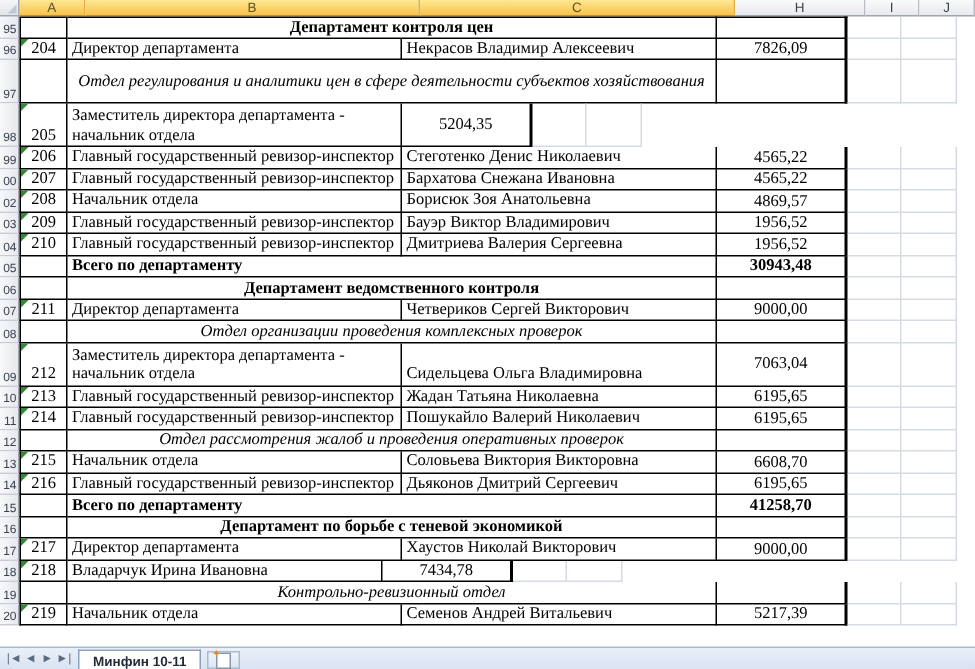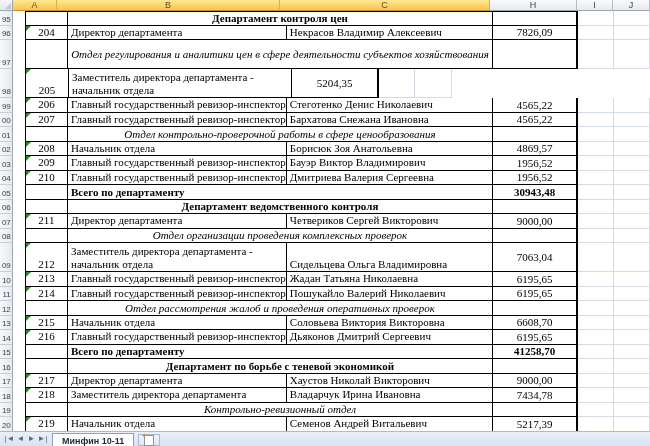--- a/index.html
+++ b/index.html
@@ -25,22 +25,22 @@
   .row{display:flex;height:14.5px;}
   .row.tall{height:29px;}
   .rh{box-sizing:border-box;width:13px;background:linear-gradient(to right,#F7F8FA,#E6E8EC);
       border-right:1px solid #9EA6B2;border-bottom:1px solid #C9CDD3;
       font-size:8px;color:#39424E;display:flex;align-items:flex-end;justify-content:flex-end;
       padding:0 1px 1px 0;overflow:hidden;}
   .cell{box-sizing:border-box;border-right:1px solid #000;border-bottom:1px solid #000;
       font-family:"Liberation Serif",serif;font-size:11px;line-height:12.5px;color:#000;
       overflow:hidden;display:flex;}
   .row.first .cell{border-top:1px solid #000;}
-  .cell.a{width:44px;border-left:1px solid #000;justify-content:center;align-items:flex-end;
-      position:relative;padding-bottom:1px;margin-left:12px;}
+  .cell.a{width:32px;border-left:1px solid #000;justify-content:center;align-items:flex-end;
+      position:relative;padding-bottom:1px;}
   .cell.b{width:223px;align-items:flex-end;padding:0 2px 1px 3px;}
   .cell.c{width:210px;align-items:flex-end;padding:0 2px 1px 3px;}
   .cell.nw{white-space:nowrap;}
   .cell.h{width:87px;border-right:2px solid #000;justify-content:center;align-items:center;text-align:left;}
   .cell.bc{width:433px;justify-content:center;align-items:center;text-align:center;padding:0 2px;}
   .row.dept .bc{font-weight:bold;}
   .row.section .bc{font-style:italic;}
   .row.total .bc{font-weight:bold;justify-content:flex-start;text-align:left;padding-left:3px;}
   .row.total .h{font-weight:bold;}
   .fill{box-sizing:border-box;border-right:1px solid #D4DBE5;border-bottom:1px solid #D4DBE5;}
@@ -122,28 +122,20 @@
       </div>
       <div class="row person">
         <div class="rh">00</div>
         <div class="cell a">207<div class="tri"></div></div>
         <div class="cell b nw">Главный государственный ревизор-инспектор</div>
         <div class="cell c nw">Бархатова Снежана Ивановна</div>
         <div class="cell h">4565,22</div>
         <div class="fill w-i"></div>
         <div class="fill w-j"></div>
       </div>
-      <div class="row section">
-        <div class="rh">01</div>
-        <div class="cell a"></div>
-        <div class="cell bc">Отдел контрольно-проверочной работы в сфере ценообразования</div>
-        <div class="cell h"></div>
-        <div class="fill w-i"></div>
-        <div class="fill w-j"></div>
-      </div>
       <div class="row person">
         <div class="rh">02</div>
         <div class="cell a">208<div class="tri"></div></div>
         <div class="cell b nw">Начальник отдела</div>
         <div class="cell c nw">Борисюк Зоя Анатольевна</div>
         <div class="cell h">4869,57</div>
         <div class="fill w-i"></div>
         <div class="fill w-j"></div>
       </div>
       <div class="row person">
@@ -271,21 +263,20 @@
         <div class="cell a">217<div class="tri"></div></div>
         <div class="cell b nw">Директор департамента</div>
         <div class="cell c nw">Хаустов Николай Викторович</div>
         <div class="cell h">9000,00</div>
         <div class="fill w-i"></div>
         <div class="fill w-j"></div>
       </div>
       <div class="row person">
         <div class="rh">18</div>
         <div class="cell a">218<div class="tri"></div></div>
-        <div class="cell b nw">Заместитель директора департамента</div>
         <div class="cell c nw">Владарчук Ирина Ивановна</div>
         <div class="cell h">7434,78</div>
         <div class="fill w-i"></div>
         <div class="fill w-j"></div>
       </div>
       <div class="row section">
         <div class="rh">19</div>
         <div class="cell a"></div>
         <div class="cell bc">Контрольно-ревизионный отдел</div>
         <div class="cell h"></div>

